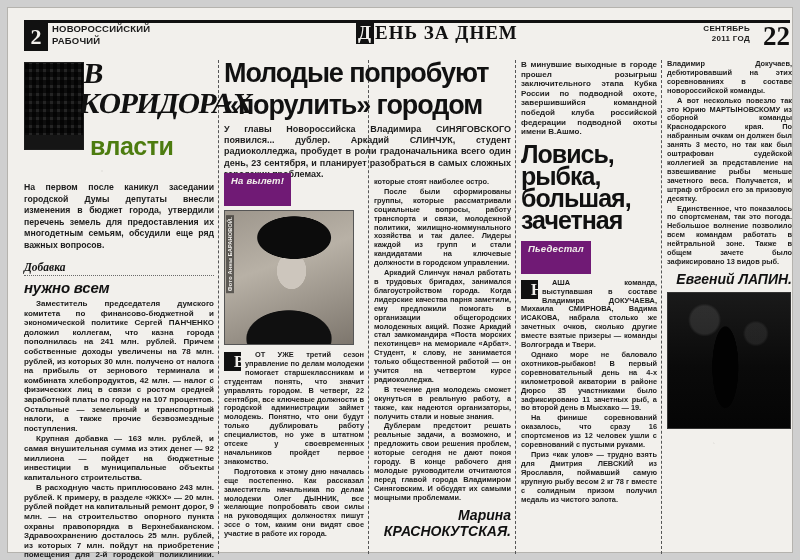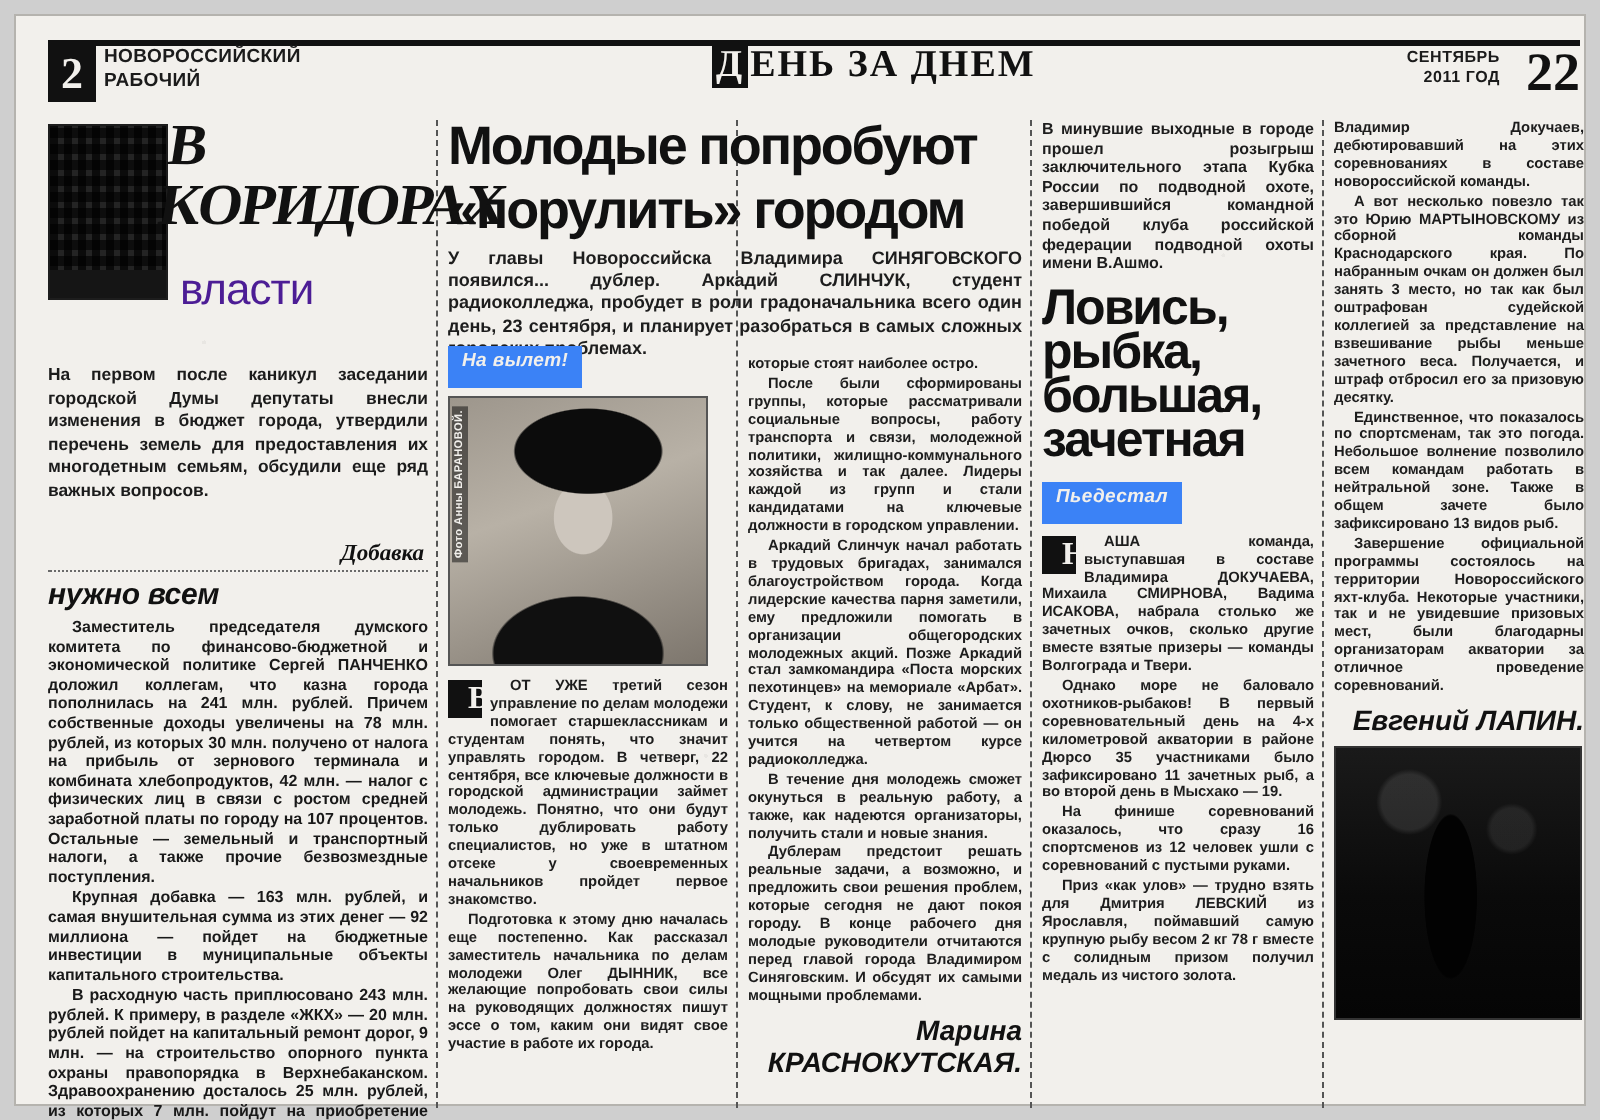--- a/index.html
+++ b/index.html
@@ -112,36 +112,35 @@
     width: 134px;
     font-family: "Liberation Serif", serif;
     font-weight: bold; color: #111;
     font-size: 29px; line-height: 30px;
     letter-spacing: -1px;
     transform: skewX(-9deg);
   }
   .kor-title2 {
     position: absolute; left: 66px; top: 72px;
     font-family: "Liberation Sans", sans-serif;
-    font-weight: normal; font-size: 22px;
-    letter-spacing: -.5px; color: #4c1d95;
+    font-weight: bold; font-size: 25px;
+    letter-spacing: -.5px; color: #4d7c0f;
   }
   .lede {
     font-size: 8.7px; line-height: 11.5px;
     color: #1b1b1b; text-align: justify;
     font-family: "Liberation Sans", sans-serif;
     font-weight: 600;
     margin-top: 4px;
   }
   .script {
-    text-align: right;
     font-family: "Liberation Serif", serif;
     font-style: italic; font-weight: bold;
     font-size: 11.5px; color: #111;
-    margin: 20px 2px 1px 0;
+    margin: 10px 2px 1px 0;
   }
   .dotline {
     border-top: 1px dotted #6a6a6a;
     margin: 2px 0 3px 0;
   }
   .subhead {
     font-family: "Liberation Sans", sans-serif;
     font-weight: bold; font-style: italic;
     font-size: 15px; color: #111;
     letter-spacing: -.2px;
@@ -167,23 +166,23 @@
     color: #111;
     margin: 0 0 5px 0;
   }
   .hl-lede {
     font-size: 9px; line-height: 11.2px;
     color: #1d1d1d; text-align: justify;
     font-weight: 600;
   }
   .tagbox {
     display: inline-block;
-    background: #3b82f6; color: #f2f0ec;
+    background: #701a75; color: #f2f0ec;
     font-weight: bold; font-size: 9.5px;
-    padding: 2px 7px 8px 7px;
+    padding: 2px 7px 20px 7px;
     font-style: italic;
     letter-spacing: .2px;
   }
   .photo-portrait {
     position: relative;
     width: 128px; height: 133px;
     margin-top: 4px;
     background:
       radial-gradient(ellipse 52px 30px at 54% 20%, #0c0c0c 0 70%, transparent 72%),
       radial-gradient(ellipse 24px 30px at 52% 45%, #cdc6bd 0 60%, transparent 62%),
@@ -337,21 +336,20 @@
         <p>На финише соревнований оказалось, что сразу 16 спортсменов из 12 человек ушли с соревнований с пустыми руками.</p>
         <p>Приз «как улов» — трудно взять для Дмитрия ЛЕВСКИЙ из Ярославля, поймавший самую крупную рыбу весом 2 кг 78 г вместе с солидным призом получил медаль из чистого золота.</p>
       </div>
     </div>
 
     <div class="col" id="col5">
       <div class="bodycol">
         <p style="text-indent:0">Владимир Докучаев, дебютировавший на этих соревнованиях в составе новороссийской команды.</p>
         <p>А вот несколько повезло так это Юрию МАРТЫНОВСКОМУ из сборной команды Краснодарского края. По набранным очкам он должен был занять 3 место, но так как был оштрафован судейской коллегией за представление на взвешивание рыбы меньше зачетного веса. Получается, и штраф отбросил его за призовую десятку.</p>
         <p>Единственное, что показалось по спортсменам, так это погода. Небольшое волнение позволило всем командам работать в нейтральной зоне. Также в общем зачете было зафиксировано 13 видов рыб.</p>
-        <p>Завершение официальной программы состоялось на территории Новороссийского яхт-клуба. Некоторые участники, так и не увидевшие призовых мест, были благодарны организаторам акватории за отличное проведение соревнований.</p>
       </div>
       <div class="byline">Евгений ЛАПИН.</div>
       <div class="photo-diver"></div>
 
     </div>
 
   </div>
 </div>
 
 </body></html>

